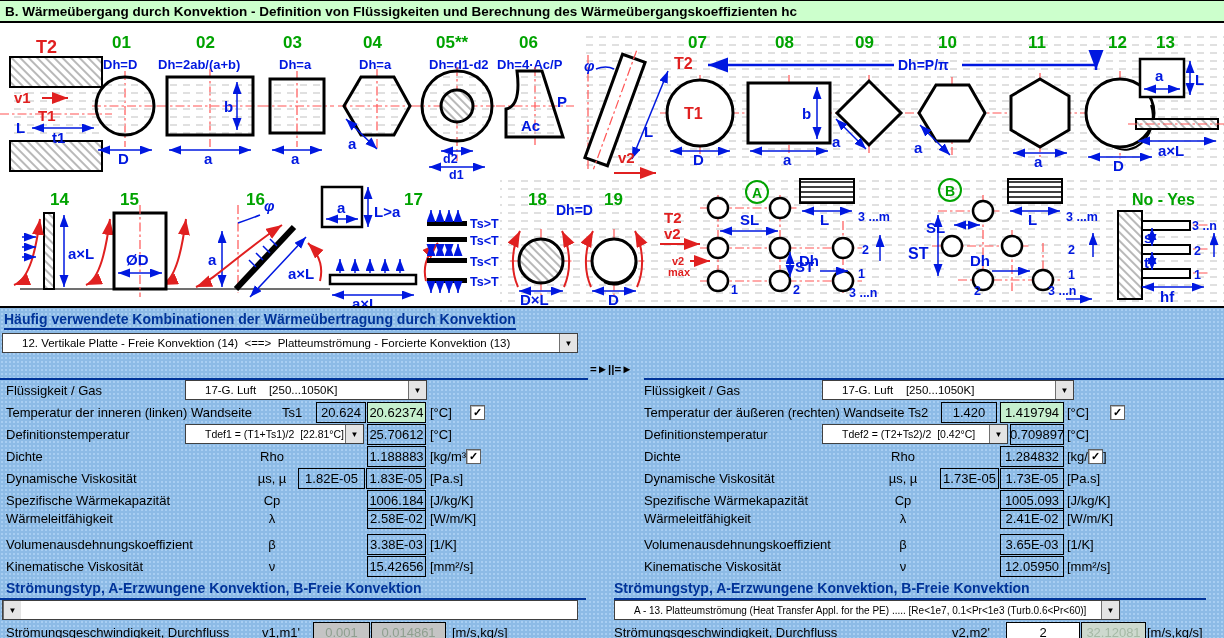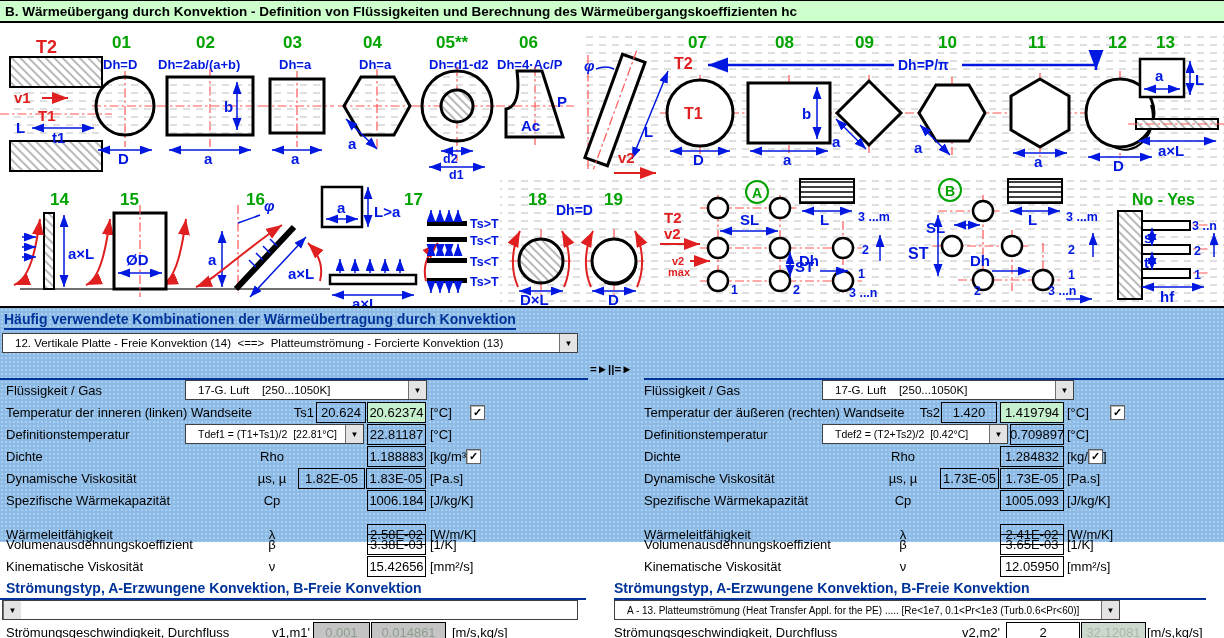--- a/index.html
+++ b/index.html
@@ -11,34 +11,34 @@
   .frm{font-weight:bold;font-size:13px;fill:#0018E0}
   .dl{font-weight:bold;font-size:15px;fill:#0018E0}
   .dls{font-weight:bold;font-size:12.5px;fill:#0018E0}
   .rl{font-weight:bold;font-size:15px;fill:#E02020}
   .cl{stroke:#FF5555;stroke-width:1.2;stroke-dasharray:9 3 2.5 3;fill:none}
   .sh{fill:#fff;stroke:#000;stroke-width:3}
   .shd{fill:url(#pdash);stroke:#000;stroke-width:3}
   .shh{fill:url(#phatch);stroke:#000;stroke-width:2}
   .dim{stroke:#0018E0;stroke-width:1.5;fill:none}
   .red{stroke:#E02020;stroke-width:2;fill:none}
-  .sheet{position:absolute;top:306px;left:0;width:1224px;height:236px;background-color:#8DBBE6;background-image:radial-gradient(#A8CEF2 0.9px,transparent 1px);background-size:4px 4px;border-top:2px solid #000;box-sizing:border-box;color:#000;font-size:13px}
+  .sheet{position:absolute;top:306px;left:0;width:1224px;height:332px;background-color:#8DBBE6;background-image:radial-gradient(#A8CEF2 0.9px,transparent 1px);background-size:4px 4px;border-top:2px solid #000;box-sizing:border-box;color:#000;font-size:13px}
   .row{position:absolute;left:0;width:1224px;height:22px}
   .lab{position:absolute;top:3px;white-space:nowrap}
   .sym{position:absolute;top:3px;text-align:center;white-space:pre}
-  .symr{text-align:right}
+  .symr{}
   .cell{position:absolute;top:0;height:19px;border:1px solid #000;display:flex;align-items:center;justify-content:center;font-size:13px;background:transparent}
   .c-green{background:#C6EFCE}
   .c-gray{background:#C4C4C4;color:#8F9F8F}
   .c-ggreen{background:#CDD9CE;color:#A5B9A5}
   .c-white{background:#fff}
   .unit{position:absolute;top:3px;white-space:nowrap}
   .chk{position:absolute;top:3px;width:13px;height:13px;background:#fff;border:1px solid #606060;box-shadow:inset 1px 1px 0 #b8b8b8;display:flex;align-items:center;justify-content:center;font-size:11px;font-weight:bold;line-height:1}
   .dd{position:absolute;top:0;height:20px;background:#fff;border:1px solid #404040;display:flex;align-items:center;box-sizing:border-box}
-  .dd .txt{flex:1;padding-left:12px;font-size:11.5px;white-space:pre;overflow:hidden}
+  .dd .txt{flex:1;padding-left:19px;font-size:11.5px;white-space:pre;overflow:hidden}
   .dd .arr{width:17px;align-self:stretch;background:#E4E4E4;border-left:1px solid #707070;display:flex;align-items:center;justify-content:center;font-size:8px}
   .hdr{position:absolute;top:2px;font-weight:bold;font-size:14px;color:#003399;white-space:nowrap}
   .hline{position:absolute;height:2px;background:#003399}
   .sectitle{position:absolute;left:4px;top:3px;font-weight:bold;font-size:14px;color:#003399;border-bottom:2px solid #003399;padding-bottom:1px;white-space:nowrap}
   .divsym{position:absolute;font-weight:bold;font-size:11.5px;top:5px;color:#000;white-space:pre}
 </style>
 </head>
 <body>
 
 <div class="titlebar">
@@ -489,21 +489,21 @@
         <span>✓</span>
       </div>
   </div>
 
   <div class="row" style="top:116px">
     <span class="lab" style="left:6px">Definitionstemperatur</span>
     <div class="dd" style="left:185px;width:179px">
       <span class="txt" style="font-size:10.5px">Tdef1 = (T1+Ts1)/2  [22.81°C]</span>
         <span class="arr">▼</span>
     </div>
-    <div class="cell" style="left:367px;width:57px">22.81187</div>
+    <div class="cell" style="left:367px;width:57px">25.70612</div>
     <span class="unit" style="left:430px">[°C]</span>
     <span class="lab" style="left:644px">Definitionstemperatur</span>
     <div class="dd" style="left:822px;width:186px">
       <span class="txt" style="font-size:10.5px">Tdef2 = (T2+Ts2)/2  [0.42°C]</span>
         <span class="arr">▼</span>
     </div>
     <div class="cell" style="left:1010px;width:52px">0.709897</div>
     <span class="unit" style="left:1067px">[°C]</span>
   </div>
 
@@ -541,21 +541,21 @@
     <span class="lab" style="left:6px">Spezifische Wärmekapazität</span>
     <span class="sym" style="left:230px;width:84px">Cp</span>
     <div class="cell" style="left:367px;width:57px">1006.184</div>
     <span class="unit" style="left:430px">[J/kg/K]</span>
     <span class="lab" style="left:644px">Spezifische Wärmekapazität</span>
     <span class="sym" style="left:863px;width:80px">Cp</span>
     <div class="cell" style="left:1000px;width:62px">1005.093</div>
     <span class="unit" style="left:1067px">[J/kg/K]</span>
   </div>
 
-  <div class="row" style="top:216px">
+  <div class="row" style="top:200px">
     <span class="lab" style="left:6px">Wärmeleitfähigkeit</span>
     <span class="sym" style="left:230px;width:84px">λ</span>
     <div class="cell" style="left:367px;width:57px">2.58E-02</div>
     <span class="unit" style="left:430px">[W/m/K]</span>
     <span class="lab" style="left:644px">Wärmeleitfähigkeit</span>
     <span class="sym" style="left:863px;width:80px">λ</span>
     <div class="cell" style="left:1000px;width:62px">2.41E-02</div>
     <span class="unit" style="left:1067px">[W/m/K]</span>
   </div>
 

